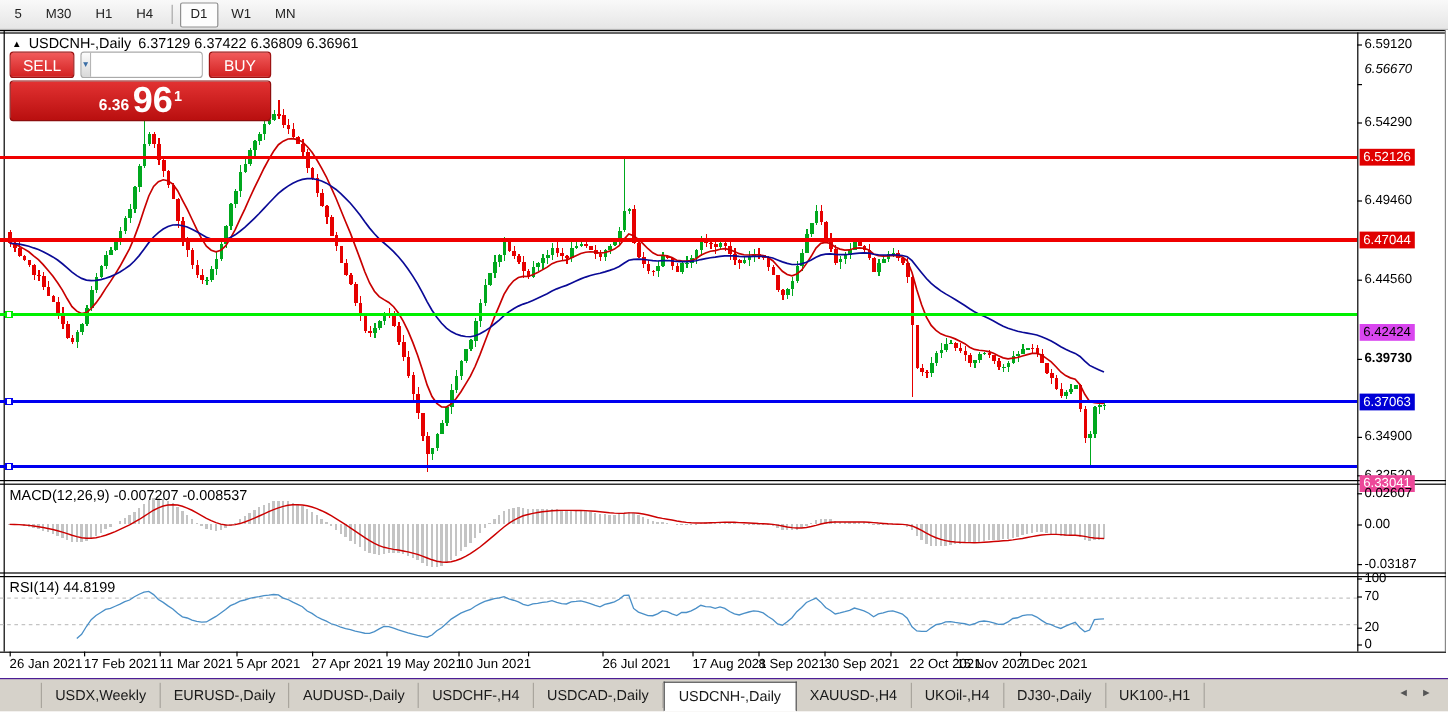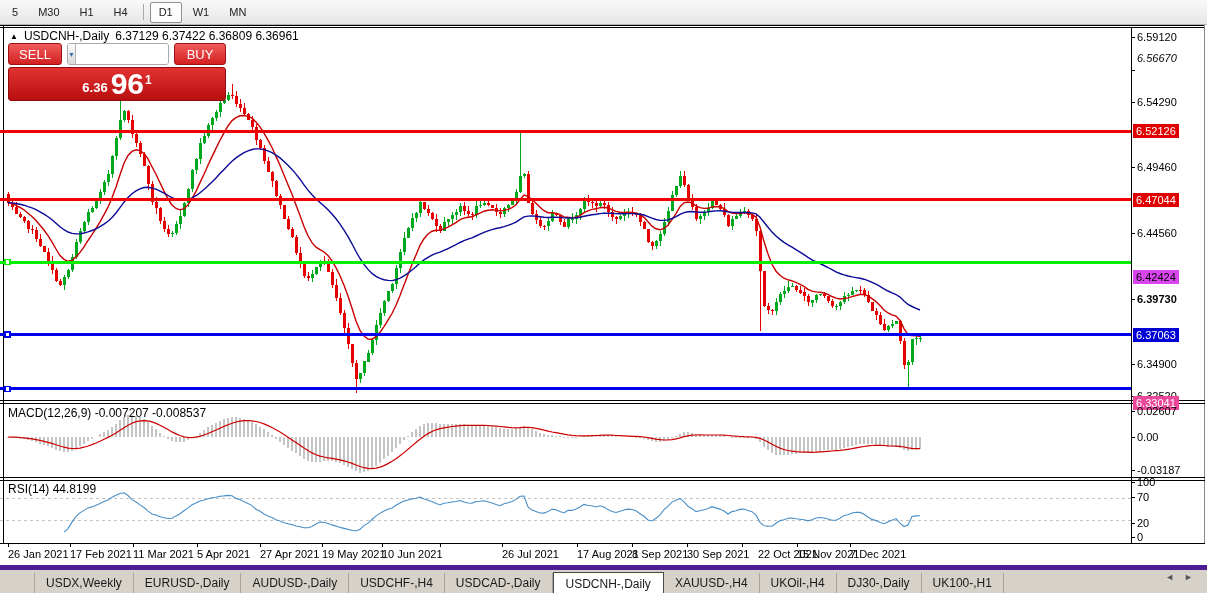--- a/index.html
+++ b/index.html
@@ -54,21 +54,21 @@
   .ax-dash  { position:absolute; left:1131px; width:4px; height:1px; background:#000; }
   .ax-tag   { position:absolute; left:1133px; font-size:11px; height:14px; line-height:14px;
               padding:0 3px; white-space:nowrap; }
 
   
   .date-label { position:absolute; top:548px; font-size:11px; color:#000; white-space:nowrap; }
   .date-tick  { position:absolute; top:543px; width:1px; height:4px; background:#000; }
 
   
   .tabbar { position:absolute; left:0; top:565px; width:1207px; height:28px;
-            background:#d6d2ca; border-top:5px solid #4c1d95; display:flex;
+            background:#d6d2ca; border-top:1px solid #4c1d95; display:flex;
             align-items:flex-start; padding:2px 0 0 34px; }
   .tab { font-size:12px; color:#1a1a1a; padding:3px 11px 4px; border-right:1px solid #a9a59d;
          white-space:nowrap; cursor:pointer; margin-top:1px; }
   .tab:first-child { border-left:1px solid #a9a59d; }
   .tab.active { background:#fff; border:1px solid #4a4a4a; border-bottom:1px solid #fff;
                 margin-top:0; padding:4px 12px 5px; }
   .tab-arrows { position:absolute; right:14px; top:572px; font-size:9px; color:#555;
                 display:flex; gap:10px; }
   .tab-arrow { cursor:pointer; }
 

